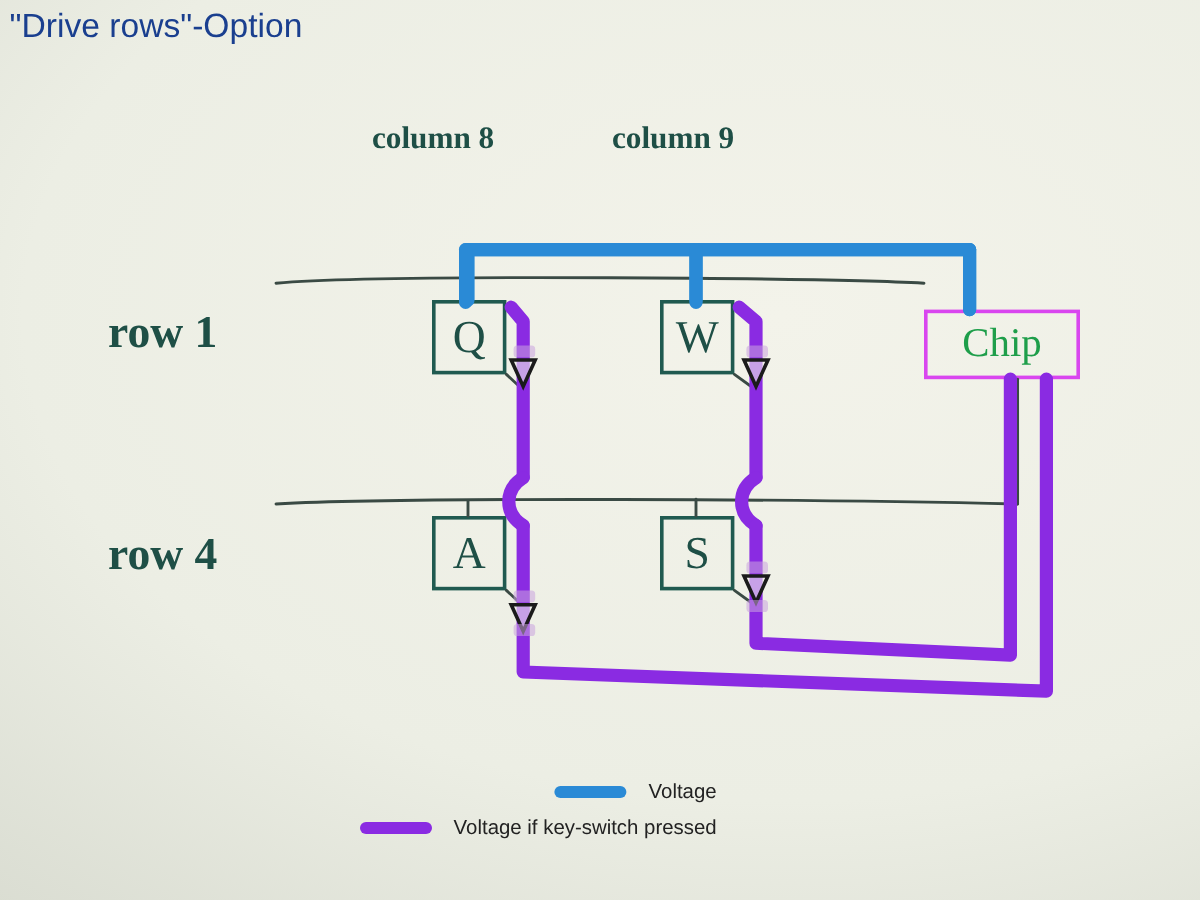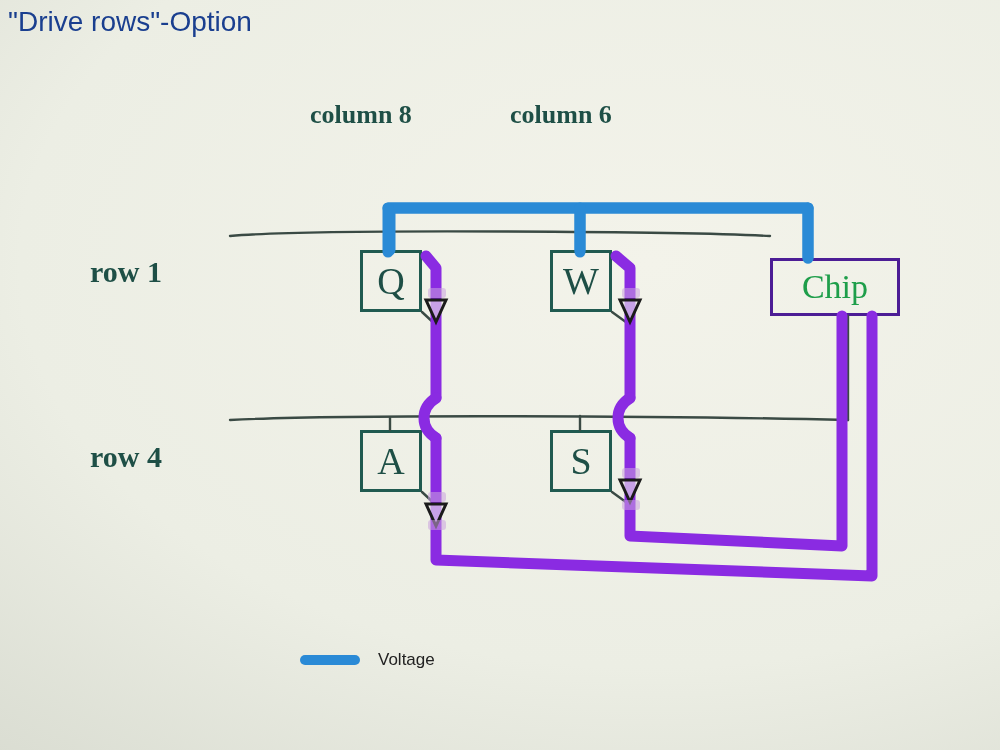--- a/index.html
+++ b/index.html
@@ -32,40 +32,40 @@
     color: #1e4f46;
   }
   
   .lbl {
     position: absolute;
     font-size: 26px;
     font-weight: 600;
     white-space: nowrap;
   }
   .col-lbl { font-size: 26px; }
-  .row-lbl { font-size: 30px; }
+  .row-lbl { font-size: 38px; }
 
   
   .key {
     position: absolute;
     width: 62px;
     height: 62px;
     border: 3px solid #205a50;
     background: transparent;
     display: flex;
     align-items: center;
     justify-content: center;
     font-family: "Segoe Script","Comic Sans MS",cursive;
     font-size: 38px;
     color: #1e4f46;
     box-sizing: border-box;
   }
   .chip {
     position: absolute;
-    border: 3px solid #4c1d95;
+    border: 3px solid #d946ef;
     color: #1e9e4a;
     font-family: "Segoe Script","Comic Sans MS",cursive;
     font-size: 34px;
     display: flex;
     align-items: center;
     justify-content: center;
     box-sizing: border-box;
   }
   svg.wires {
     position: absolute;
@@ -96,21 +96,21 @@
   }
 </style>
 </head>
 <body>
 
 <div class="paper"></div>
 
 <div class="title">"Drive rows"-Option</div>
 
 <div class="lbl hand col-lbl" style="left:310px; top:100px;">column 8</div>
-<div class="lbl hand col-lbl" style="left:510px; top:100px;">column 6</div>
+<div class="lbl hand col-lbl" style="left:510px; top:100px;">column 9</div>
 
 <div class="lbl hand row-lbl" style="left:90px; top:255px;">row 1</div>
 <div class="lbl hand row-lbl" style="left:90px; top:440px;">row 4</div>
 
 <div class="key" style="left:360px; top:250px;">Q</div>
 <div class="key" style="left:550px; top:250px;">W</div>
 <div class="key" style="left:360px; top:430px;">A</div>
 <div class="key" style="left:550px; top:430px;">S</div>
 
 <div class="chip" style="left:770px; top:258px; width:130px; height:58px;">Chip</div>
@@ -197,13 +197,17 @@
     <rect x="428" y="520" width="18" height="10" rx="3"></rect>
     <rect x="622" y="500" width="18" height="10" rx="3"></rect>
   </g>
 </svg>
 
 <div class="legend">
   <div class="legend-row">
     <div class="swatch" style="background:#2a8ad6"></div>
     <span>Voltage</span>
   </div>
+  <div class="legend-row">
+    <div class="swatch" style="background:#8a2be2"></div>
+    <span>Voltage if key-switch pressed</span>
+  </div>
 </div>
 
 </body></html>

